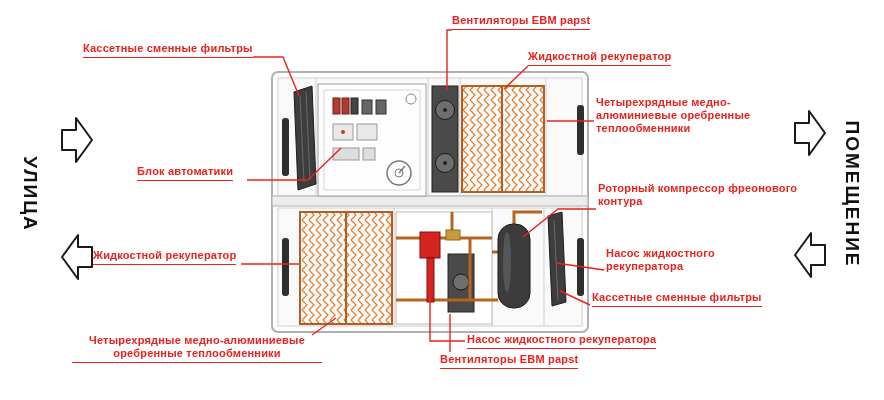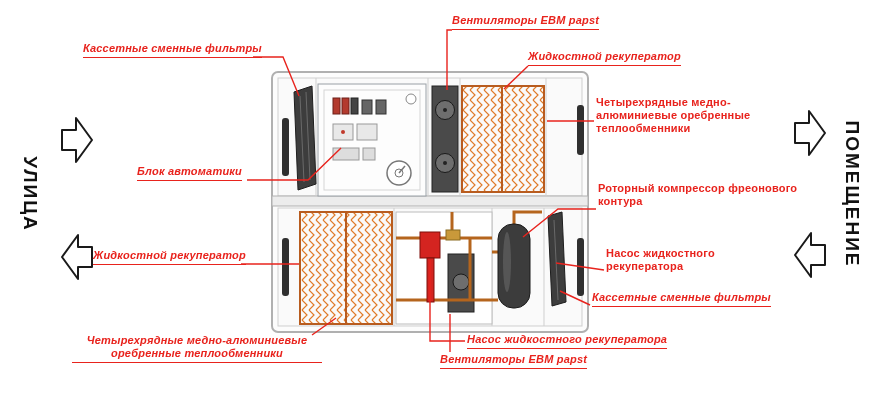--- a/index.html
+++ b/index.html
@@ -6,21 +6,21 @@
   #stage {
     position:relative; width:884px; height:400px; background:#ffffff;
     font-family:"Liberation Sans", sans-serif; overflow:hidden;
   }
   svg { position:absolute; left:0; top:0; }
   .lbl {
     position:absolute; display:inline-block;
     color:#e8231d; font-weight:bold; font-size:11px; line-height:13px;
     letter-spacing:0.2px; white-space:normal;
   }
-  .u { border-bottom:1.5px solid #e8231d; padding-bottom:2px;font-style:italic; }
+  .u { border-bottom:1.5px solid #e8231d; padding-bottom:2px; }
   .nowrap { white-space:nowrap; }
   .vlabel {
     position:absolute; color:#111; font-weight:bold; font-size:19px;
     letter-spacing:2px; text-align:center; transform:rotate(90deg);
     transform-origin:center center; white-space:nowrap;
   }
 </style>
 </head>
 <body>
 

